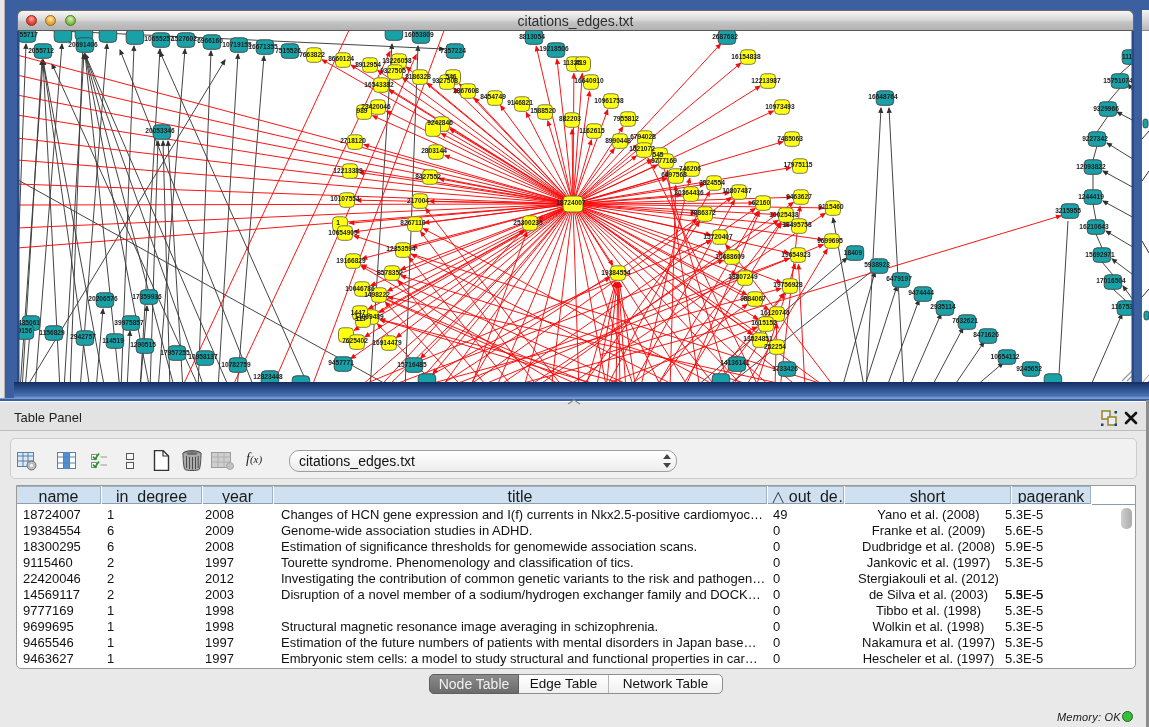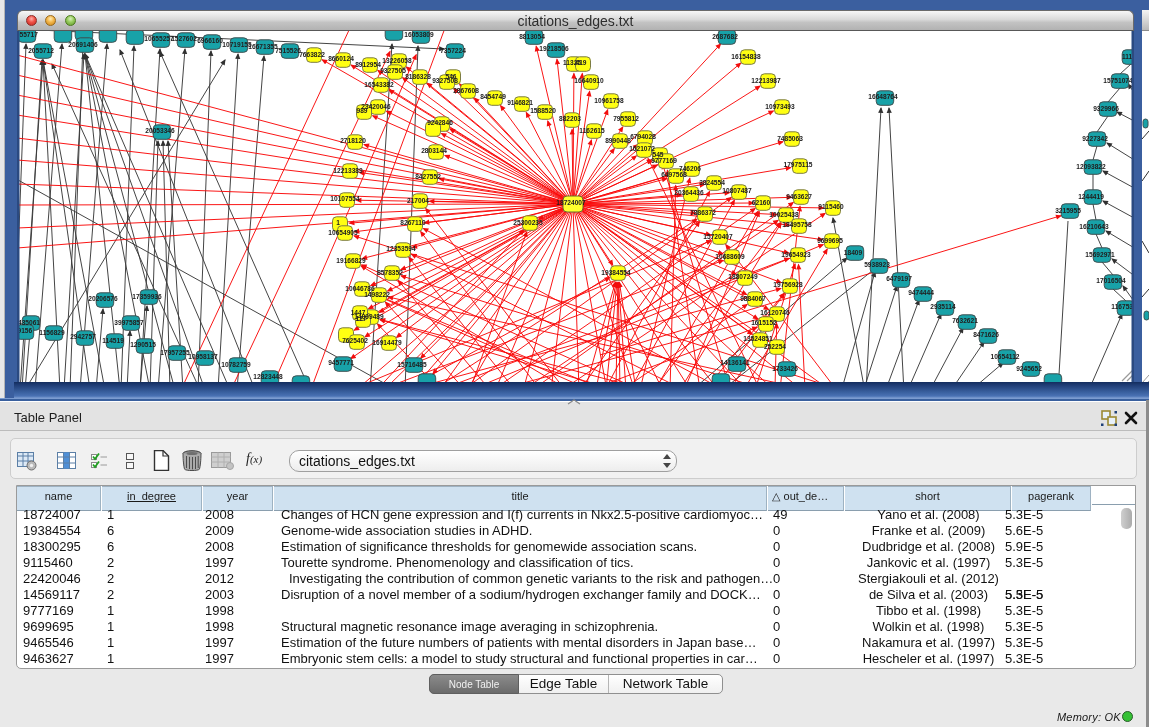--- a/index.html
+++ b/index.html
@@ -1,19 +1,19 @@
 <!DOCTYPE html>
 <html><head><meta charset="utf-8"><style>
 * { margin:0; padding:0; box-sizing:border-box; }
 html,body { width:1149px; height:727px; overflow:hidden;
   font-family:"Liberation Sans", sans-serif; background:#e9e9e9; }
 #root { position:absolute; left:0; top:0; width:1149px; height:727px; }
 .abs { position:absolute; }
 .cell { position:absolute; font-size:13px; color:#111; white-space:nowrap; overflow:hidden; height:15px; line-height:15px; }
-.hcell { position:absolute; top:486px; height:25px; line-height:19px; font-size:11px; color:#1a1a1a;
+.hcell { position:absolute; top:486px; height:18px; line-height:19px; font-size:16px; color:#1a1a1a;
   text-align:center; background:#cfe1f0; border-right:1px solid #9eb2c2; border-top:1px solid #9eb2c2;
   border-bottom:1px solid #8a9eae; white-space:nowrap; overflow:hidden; }
 </style></head>
 <body>
 <div id="root">
 
   <div class="abs" style="left:0;top:0;width:1149px;height:398px;background:#3b5f9f;"></div>
   <div class="abs" style="left:0;top:0;width:5px;height:398px;background:#e8e8e8;border-right:1px solid #b5b5b5;"></div>
 
   <div class="abs" style="left:1142;top:10px;left:1142px;width:7px;height:386px;background:#ffffff;"></div>
@@ -689,21 +689,21 @@
 <div class="cell" style="left:23px;top:554.8000000000001px;width:78px;">9115460</div>
 <div class="cell" style="left:107px;top:554.8000000000001px;width:90px;">2</div>
 <div class="cell" style="left:205px;top:554.8000000000001px;width:70px;">1997</div>
 <div class="cell" style="left:281px;top:554.8000000000001px;width:487px;">Tourette syndrome. Phenomenology and classification of tics.</div>
 <div class="cell" style="left:773px;top:554.8000000000001px;width:70px;">0</div>
 <div class="cell" style="left:845px;top:554.8000000000001px;width:167px;text-align:center;">Jankovic et al. (1997)</div>
 <div class="cell" style="left:1005px;top:554.8000000000001px;width:85px;">5.3E-5</div>
 <div class="cell" style="left:23px;top:570.9000000000001px;width:78px;">22420046</div>
 <div class="cell" style="left:107px;top:570.9000000000001px;width:90px;">2</div>
 <div class="cell" style="left:205px;top:570.9000000000001px;width:70px;">2012</div>
-<div class="cell" style="left:281px;top:570.9000000000001px;width:487px;margin-left:8px;">Investigating the contribution of common genetic variants to the risk and pathogen…</div>
+<div class="cell" style="left:281px;top:570.9000000000001px;width:487px;">Investigating the contribution of common genetic variants to the risk and pathogen…</div>
 <div class="cell" style="left:773px;top:570.9000000000001px;width:70px;">0</div>
 <div class="cell" style="left:845px;top:570.9000000000001px;width:167px;text-align:center;">Stergiakouli et al. (2012)</div>
 <div class="cell" style="left:1005px;top:570.9000000000001px;width:85px;margin-top:16px;">5.5E-5</div>
 <div class="cell" style="left:23px;top:587.0000000000001px;width:78px;">14569117</div>
 <div class="cell" style="left:107px;top:587.0000000000001px;width:90px;">2</div>
 <div class="cell" style="left:205px;top:587.0000000000001px;width:70px;">2003</div>
 <div class="cell" style="left:281px;top:587.0000000000001px;width:487px;">Disruption of a novel member of a sodium/hydrogen exchanger family and DOCK…</div>
 <div class="cell" style="left:773px;top:587.0000000000001px;width:70px;">0</div>
 <div class="cell" style="left:845px;top:587.0000000000001px;width:167px;text-align:center;">de Silva et al. (2003)</div>
 <div class="cell" style="left:1005px;top:587.0000000000001px;width:85px;">5.3E-5</div>
@@ -734,21 +734,21 @@
 <div class="cell" style="left:773px;top:651.4000000000002px;width:70px;">0</div>
 <div class="cell" style="left:845px;top:651.4000000000002px;width:167px;text-align:center;">Hescheler et al. (1997)</div>
 <div class="cell" style="left:1005px;top:651.4000000000002px;width:85px;">5.3E-5</div>
 
   <div class="abs" style="left:1121px;top:508px;width:11px;height:21px;background:linear-gradient(90deg,#cfcfcf,#ababab);border-radius:5px;"></div>
 
   <div class="abs" style="left:429px;top:674px;width:294px;height:20px;border:1px solid #8f8f8f;
        border-radius:5px;background:linear-gradient(#ffffff,#f0f0f0);"></div>
   <div class="abs" style="left:429px;top:674px;width:90px;height:20px;border-radius:5px 0 0 5px;
        background:linear-gradient(#8b8b8b,#6b6b6b);border:1px solid #5f5f5f;
-       text-align:center;font-size:10px;line-height:19px;color:#f2f2f2;">Node Table</div>
+       text-align:center;font-size:14px;line-height:19px;color:#f2f2f2;">Node Table</div>
   <div class="abs" style="left:519px;top:674px;width:89px;height:20px;
        text-align:center;font-size:13.5px;line-height:19px;color:#111;">Edge Table</div>
   <div class="abs" style="left:608px;top:675px;width:1px;height:18px;background:#b5b5b5;"></div>
   <div class="abs" style="left:608px;top:674px;width:115px;height:20px;
        text-align:center;font-size:13.5px;line-height:19px;color:#111;">Network Table</div>
 
   <div class="abs" style="left:1057px;top:711px;font-size:11px;letter-spacing:0.2px;color:#1a1a1a;font-style:italic;">Memory: OK</div>
   <div class="abs" style="left:1122px;top:711px;width:11px;height:11px;border-radius:50%;
        background:#35c135;border:1px solid #2a5d2a;"></div>
 

